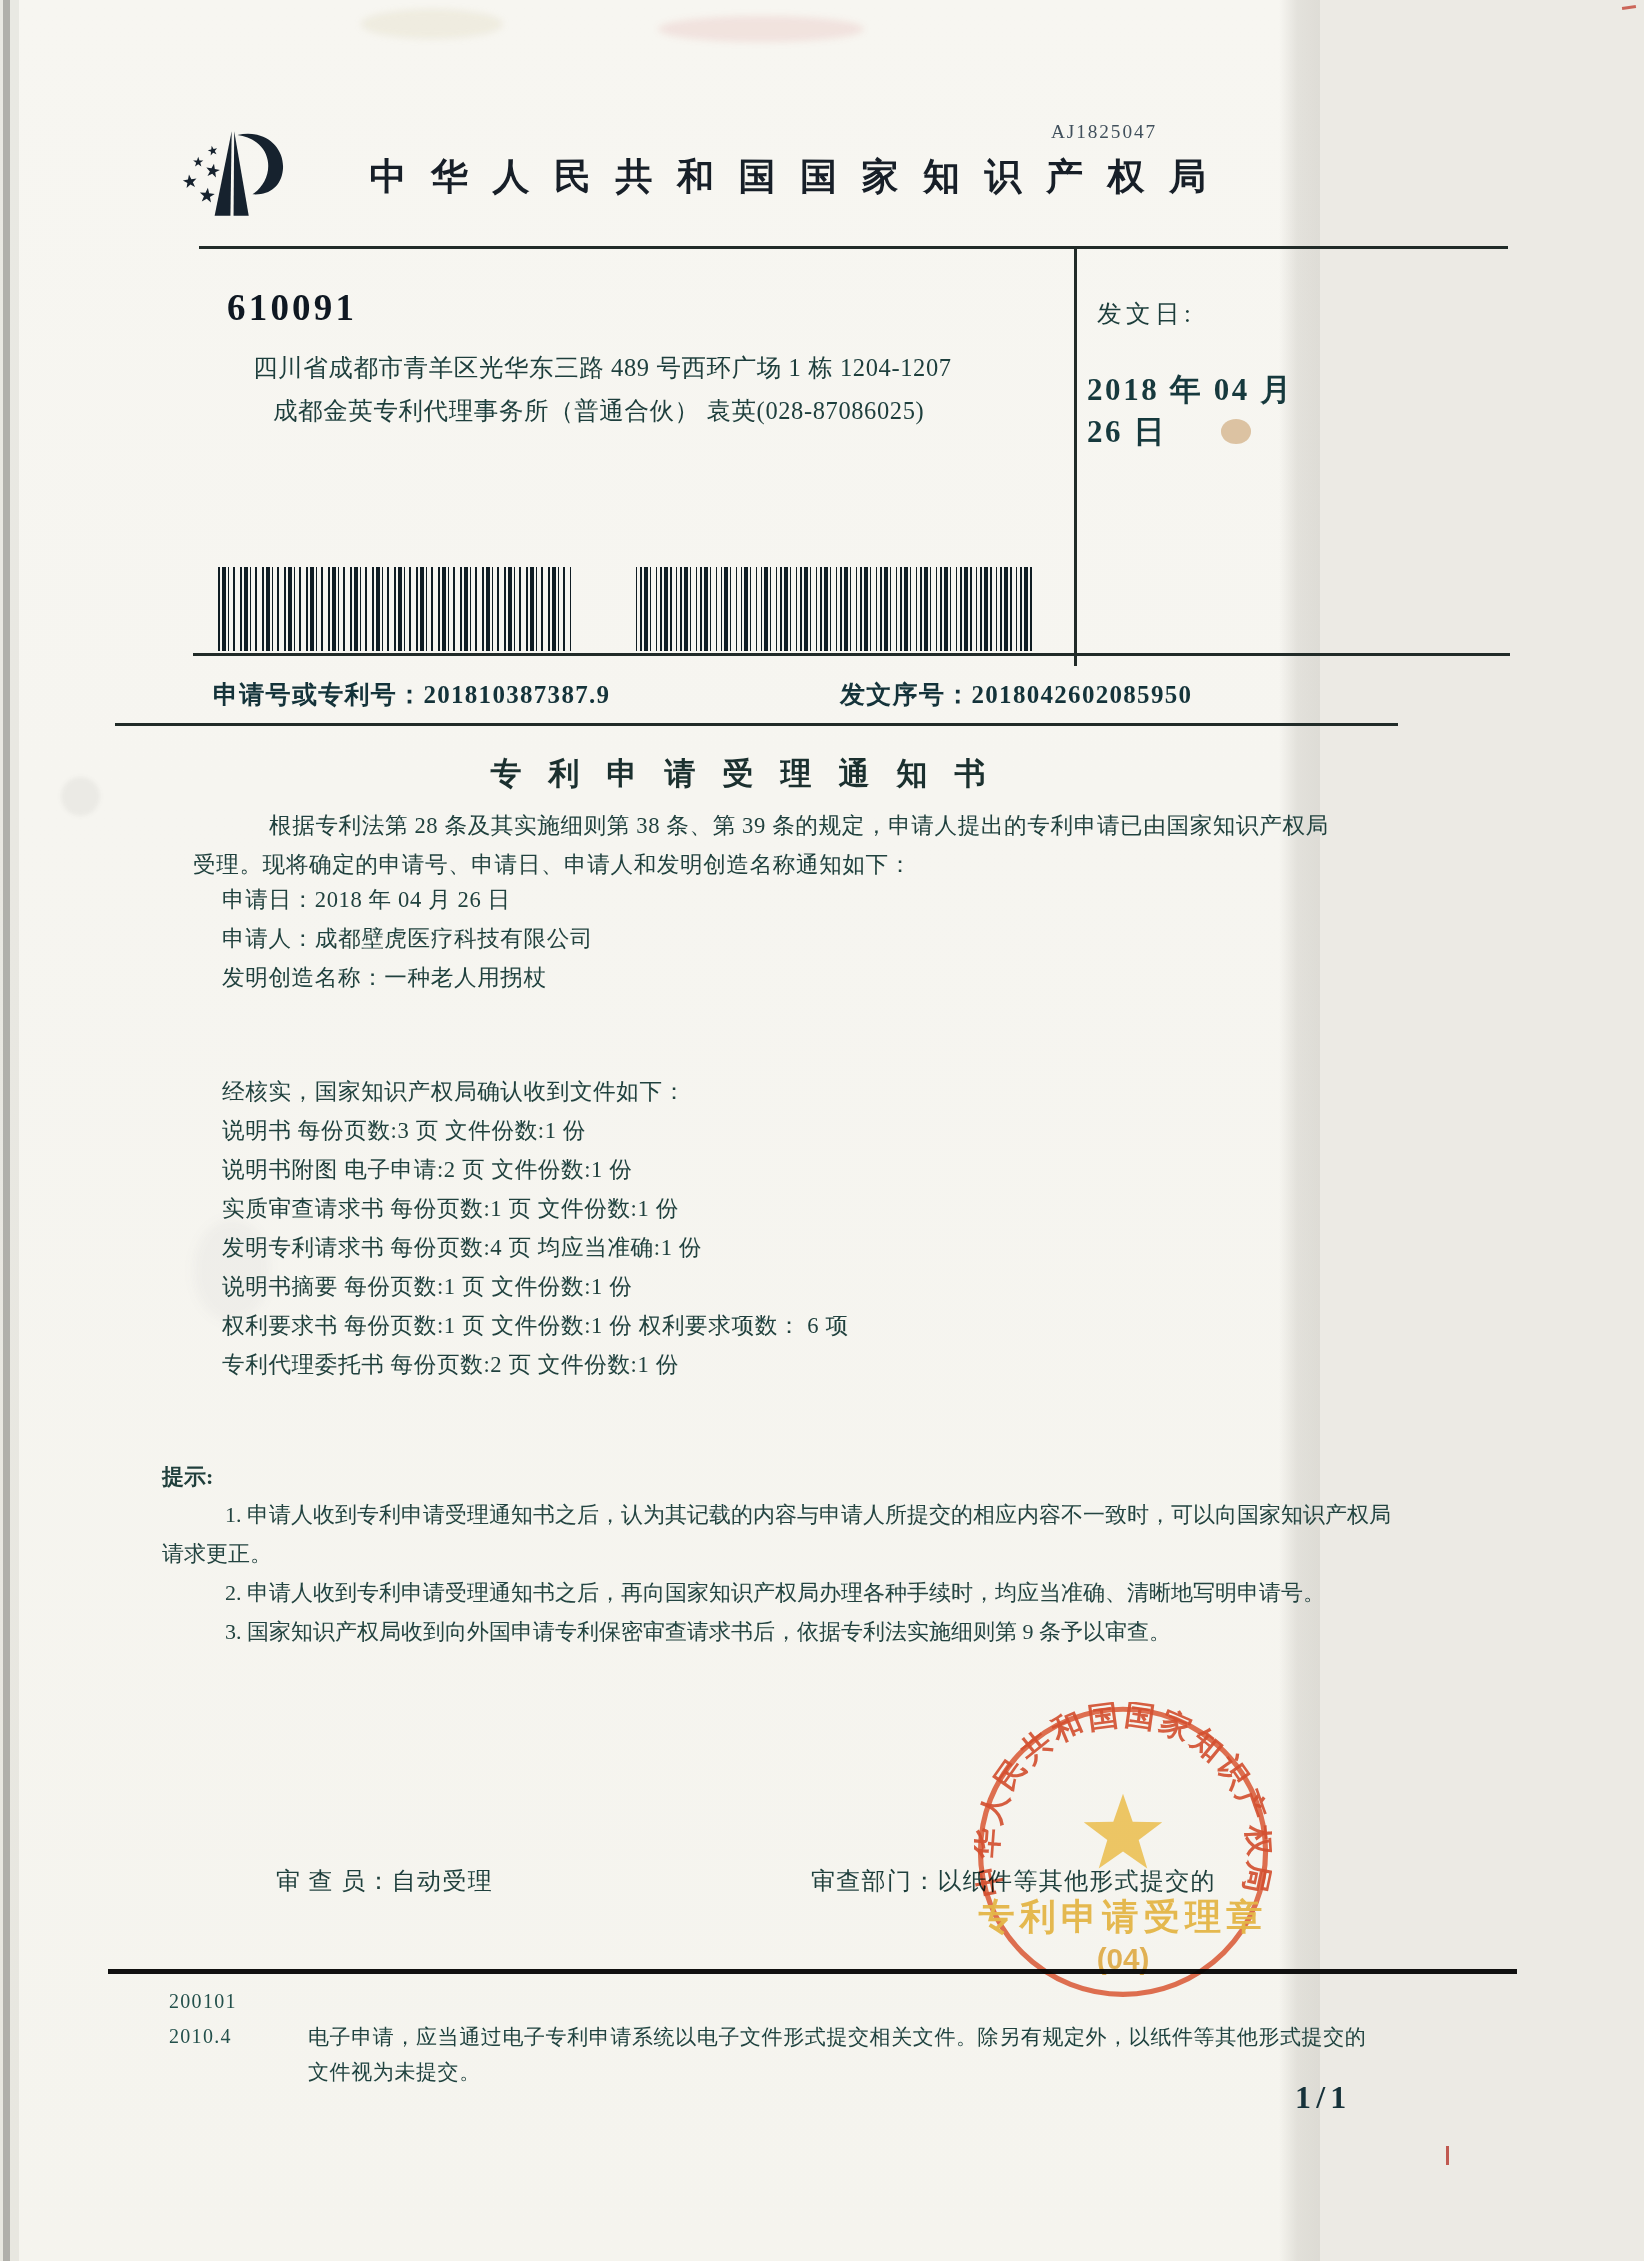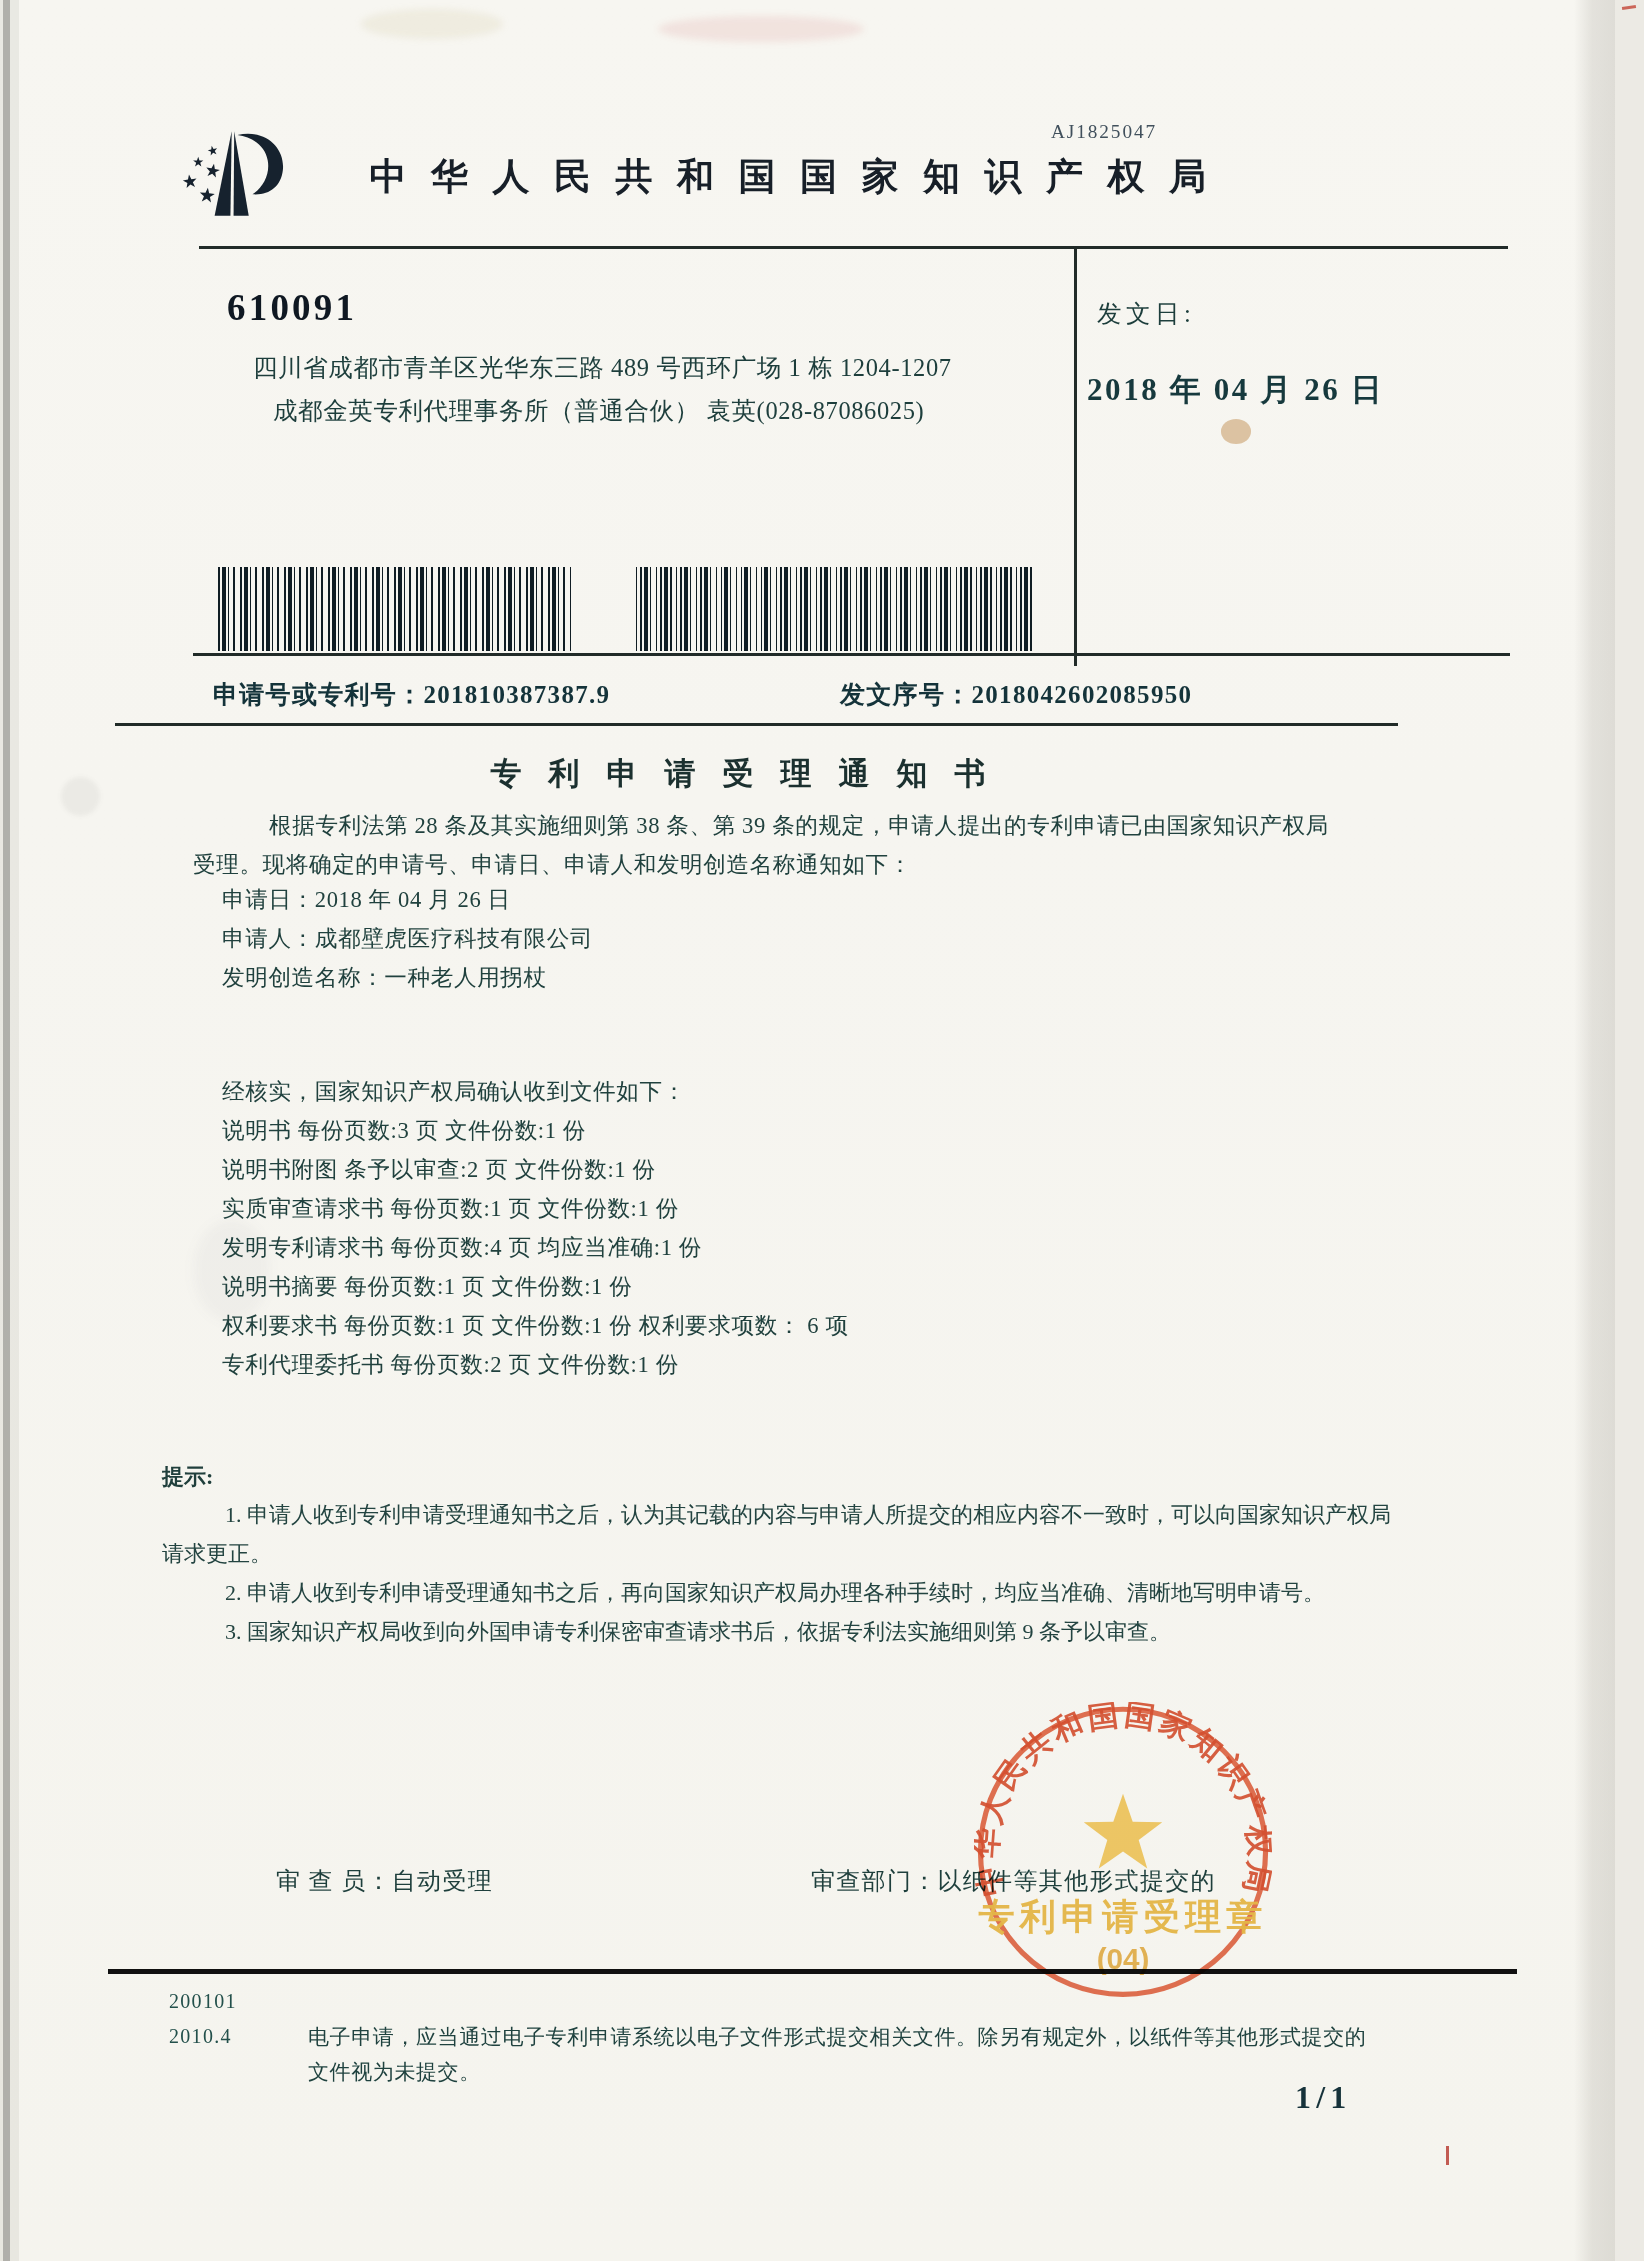--- a/index.html
+++ b/index.html
@@ -2,21 +2,21 @@
 <html style="font-size:10.3px"><head>
 <meta charset="utf-8">
 <style>
   html,body{margin:0;padding:0;}
   body{
     width:1644px;height:2261px;position:relative;overflow:hidden;
     background:#eceae4;
     font-family:"Liberation Serif","DejaVu Serif",serif;
   }
   .page{
-    position:absolute;left:0;top:0;width:1615px;height:2261px;
+    position:absolute;left:0;top:0;width:1320px;height:2261px;
     background:linear-gradient(180deg,#f7f6f1 0%,#f6f5f0 35%,#f5f4ee 100%);
   }
   .abs{position:absolute;}
 
   
   .edge-left{left:3.2px;top:0;width:7px;height:2261px;background:rgba(85,85,82,.38);}
   .edge-left2{left:0;top:0;width:19.3px;height:2261px;background:rgba(120,118,112,.10);}
   .edge-right{right:0;top:0;width:41px;height:2261px;
     background:linear-gradient(to right,rgba(0,0,0,0),rgba(125,120,110,.16) 45%,rgba(135,130,120,.22));}
   .red-tick-top{left:1622px;top:6.4px;width:14px;height:3.2px;background:#c0392b;opacity:.75;transform:rotate(-8deg);}
@@ -148,21 +148,21 @@
 
   <div class="abs textblock fields">
     <div>申请日：2018 年 04 月 26 日</div>
     <div>申请人：成都壁虎医疗科技有限公司</div>
     <div>发明创造名称：一种老人用拐杖</div>
   </div>
 
   <div class="abs textblock received">
     <div>经核实，国家知识产权局确认收到文件如下：</div>
     <div>说明书 每份页数:3 页 文件份数:1 份</div>
-    <div>说明书附图 条予以审查:2 页 文件份数:1 份</div>
+    <div>说明书附图 电子申请:2 页 文件份数:1 份</div>
     <div>实质审查请求书 每份页数:1 页 文件份数:1 份</div>
     <div>发明专利请求书 每份页数:4 页 均应当准确:1 份</div>
     <div>说明书摘要 每份页数:1 页 文件份数:1 份</div>
     <div>权利要求书 每份页数:1 页 文件份数:1 份 权利要求项数： 6 项</div>
     <div>专利代理委托书 每份页数:2 页 文件份数:1 份</div>
   </div>
 
   <div class="abs hints-label">提示:</div>
   <div class="abs hints">
     <div class="indent">1. 申请人收到专利申请受理通知书之后，认为其记载的内容与申请人所提交的相应内容不一致时，可以向国家知识产权局</div>

